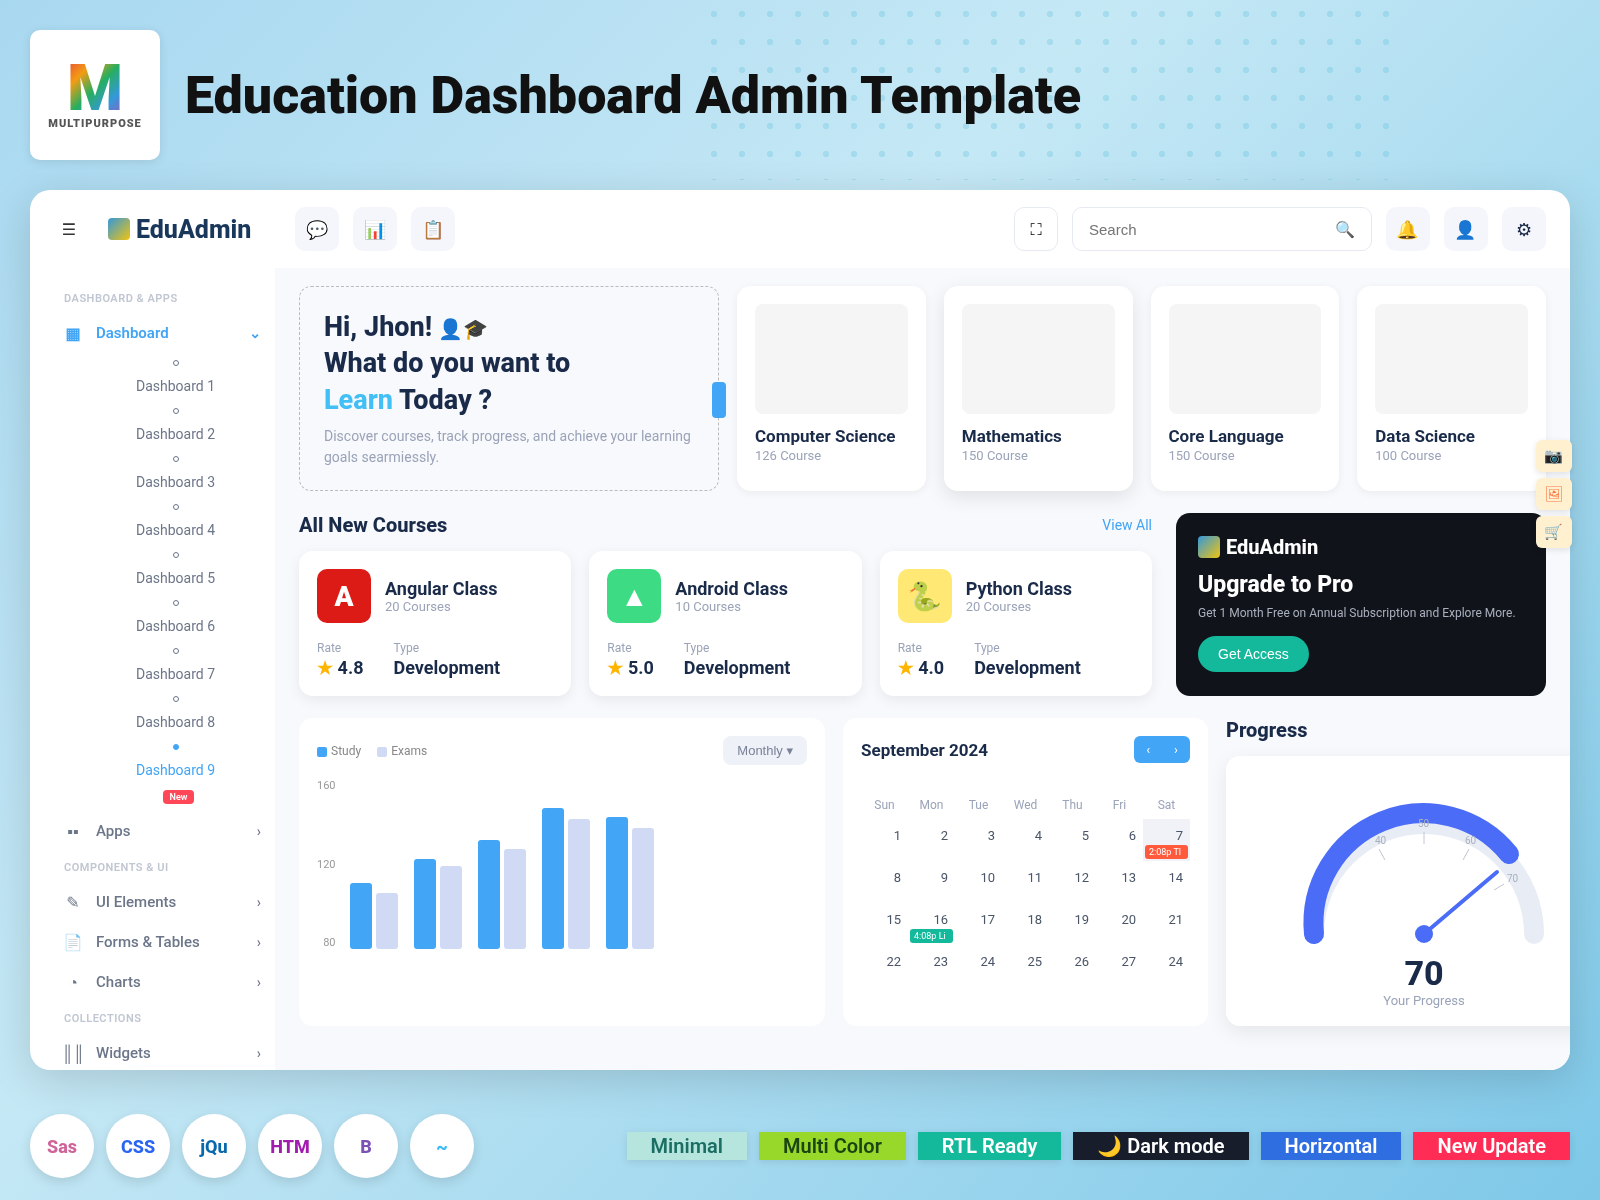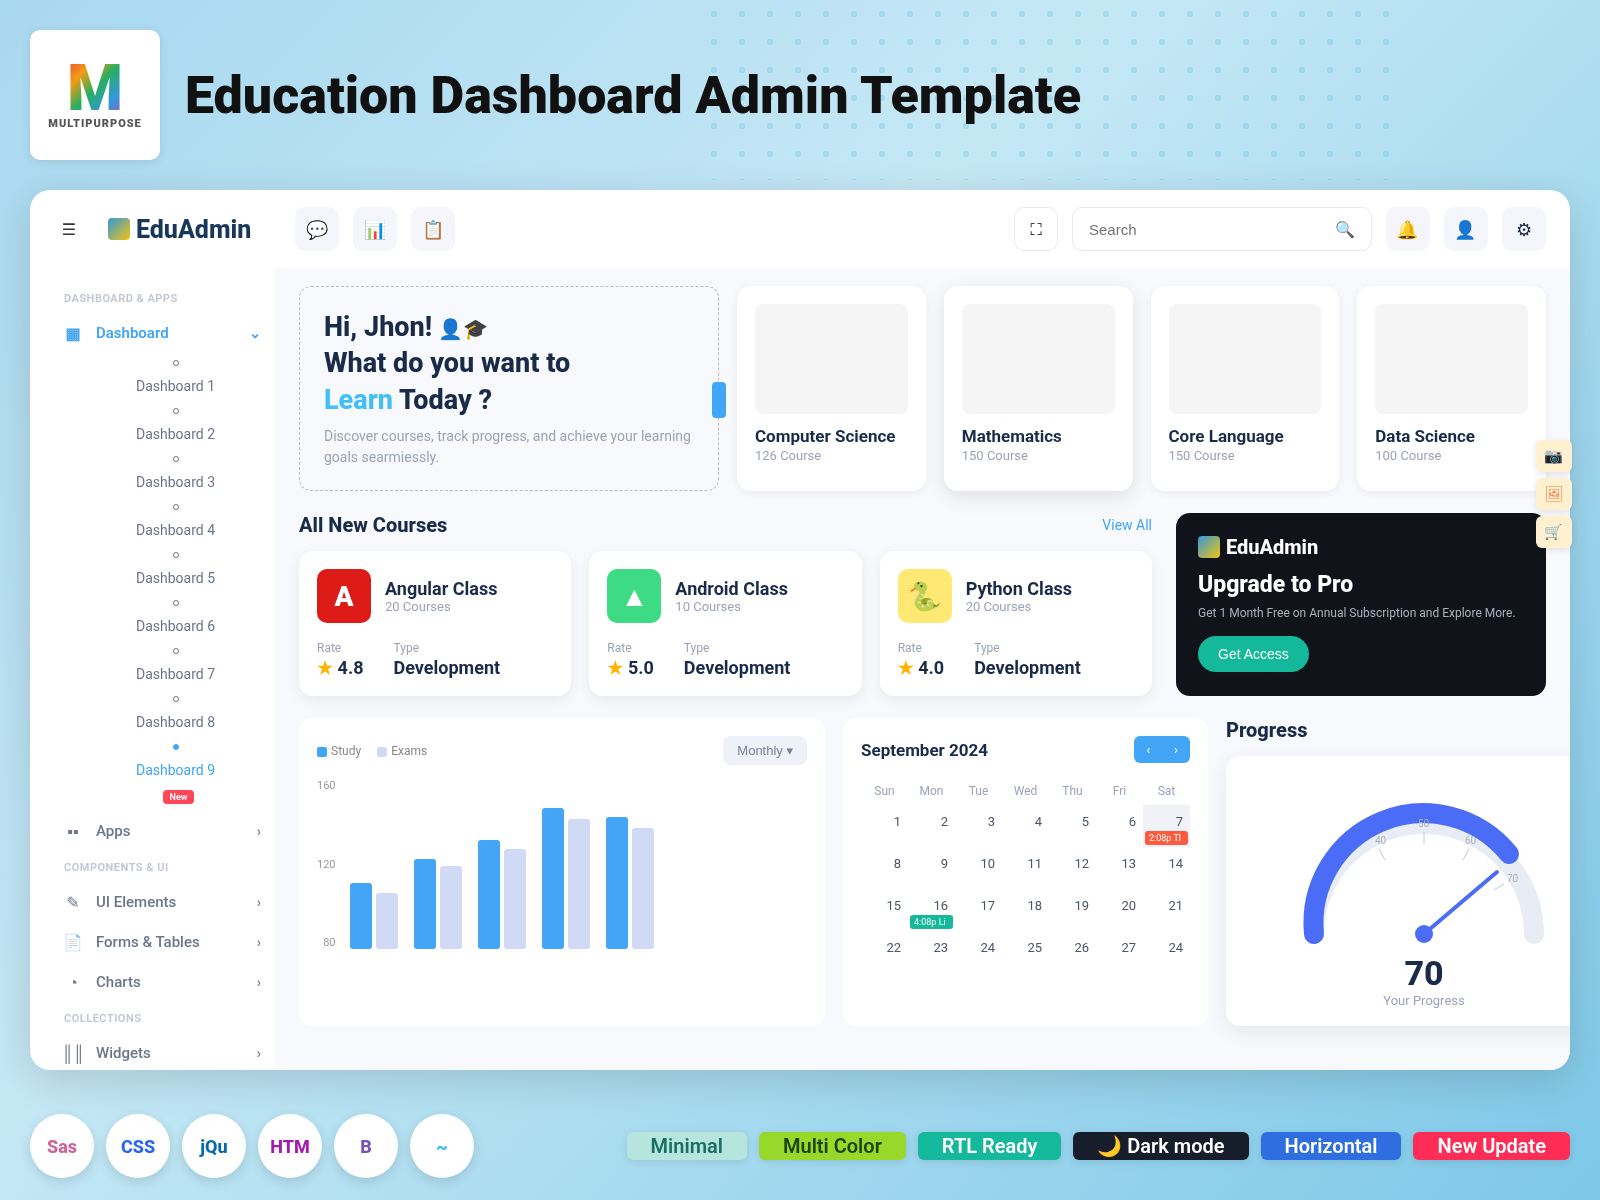--- a/index.html
+++ b/index.html
@@ -69,35 +69,35 @@
 .hours-head { display: flex; justify-content: space-between; align-items: center; margin-bottom: 14px; }
 .monthly-btn { background: #eef1f7; color: #7a8299; border: none; padding: 7px 14px; border-radius: 8px; font-size: 13px; }
 .legend { display: flex; gap: 16px; font-size: 12px; color: #888; }
 .legend-dot { display: inline-block; width: 10px; height: 10px; border-radius: 2px; margin-right: 4px; vertical-align: middle; }
 .chart-area { display: flex; gap: 14px; }
 .y-axis { display: flex; flex-direction: column; justify-content: space-between; font-size: 11px; color: #999; height: 170px; text-align: right; }
 .bars { display: flex; align-items: flex-end; gap: 16px; height: 170px; flex: 1; }
 .bar-grp { display: flex; gap: 4px; align-items: flex-end; height: 100%; }
 .bar { width: 22px; border-radius: 3px; }
 .cal-card { width: 365px; background: #fff; border-radius: 14px; padding: 18px; }
-.cal-head { display: flex; justify-content: space-between; align-items: center; margin-bottom: 14px; }
+.cal-head { display: flex; justify-content: space-between; align-items: center; margin-bottom: 28px; }
 .cal-nav { display: flex; background: #42a5f5; border-radius: 6px; }
 .cal-nav span { padding: 6px 12px; color: #fff; font-size: 13px; }
 .cal-grid { display: grid; grid-template-columns: repeat(7, 1fr); gap: 0; font-size: 13px; }
 .cal-dow { color: #9aa3b8; text-align: center; padding: 7px 0; font-size: 12px; }
 .cal-day { text-align: right; padding: 9px 7px 17px; color: #4a5568; position: relative; min-height: 42px; }
 .cal-day.today { background: #f0f2f7; }
 .cal-event { position: absolute; bottom: 2px; left: 2px; right: 2px; font-size: 9px; color: #fff; padding: 2px 4px; border-radius: 3px; text-align: left; white-space: nowrap; overflow: hidden; }
 .progress-card { width: 396px; background: #fff; border-radius: 14px; padding: 18px; display: flex; flex-direction: column; align-items: center; box-shadow: 0 6px 20px rgba(0,0,0,0.08); }
 .gauge-wrap { position: relative; width: 290px; height: 175px; }
 .gauge-val { font-size: 34px; font-weight: 800; color: #1a2b4a; margin-top: 4px; }
 .gauge-label { font-size: 13px; color: #9aa3b8; }
 .footer { position: absolute; bottom: 22px; left: 30px; right: 30px; display: flex; align-items: center; gap: 12px; }
 .tech-bubble { width: 64px; height: 64px; background: #fff; border-radius: 50%; display: flex; align-items: center; justify-content: center; box-shadow: 0 4px 12px rgba(0,0,0,0.12); font-weight: 800; font-size: 18px; }
-.tag-btn { padding: 2px 24px; border-radius: 6px; font-size: 20px; font-weight: 600; box-shadow: 0 2px 8px rgba(0,0,0,0.1); }
+.tag-btn { padding: 2px 24px; border-radius: 0; font-size: 20px; font-weight: 600; box-shadow: 0 2px 8px rgba(0,0,0,0.1); }
 .fab-col { position: absolute; right: 28px; top: 440px; display: flex; flex-direction: column; gap: 6px; }
 .fab { width: 36px; height: 32px; background: #fff0d0; border-radius: 6px; box-shadow: 0 2px 6px rgba(0,0,0,0.1); display: flex; align-items: center; justify-content: center; font-size: 15px; }
 </style>
 </head>
 <body>
 
 <div class="dots-bg"></div>
 <div class="banner">
   <div class="logo-badge">
     <div class="logo-m">M</div>

